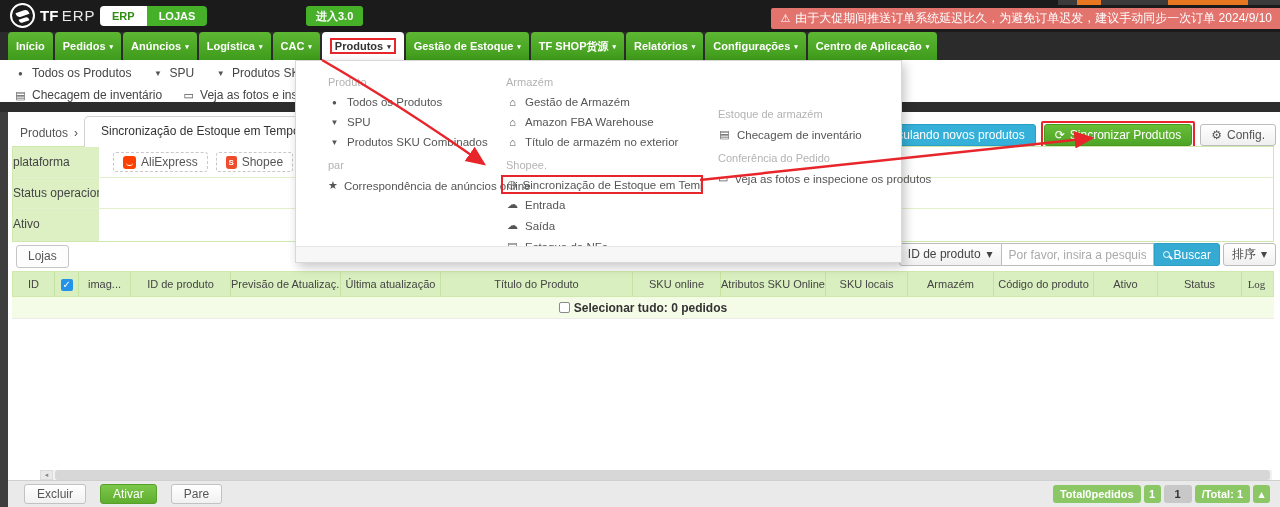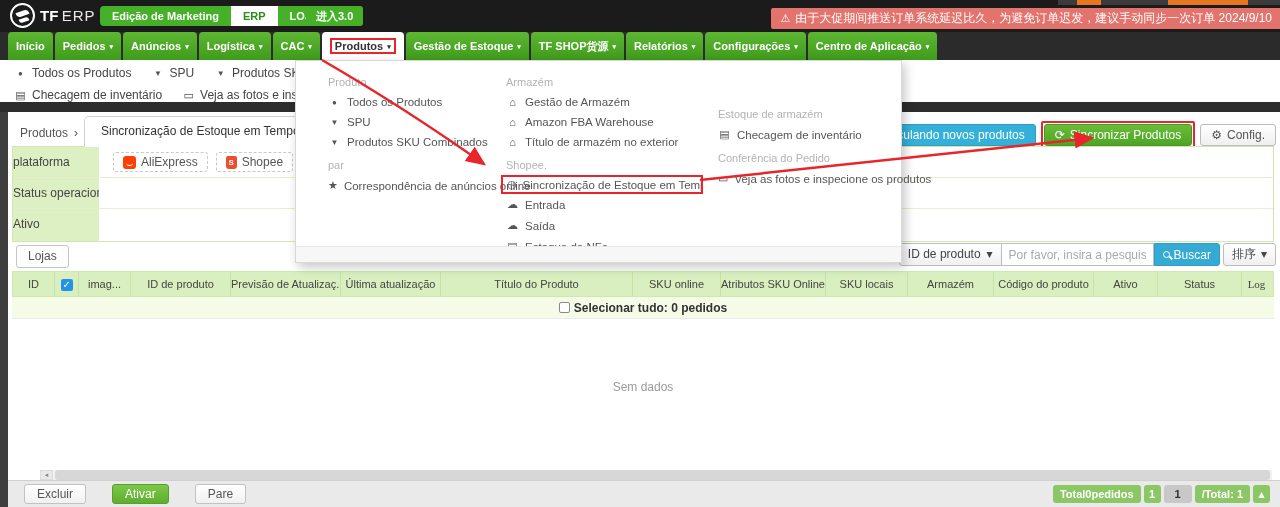--- a/index.html
+++ b/index.html
@@ -99,21 +99,21 @@
   .cb.empty { width:11px; height:11px; border:1px solid #8a8a8a; background:#fff; }
   .selectall { position:absolute; left:4px; top:185px; width:1262px; height:22px; background:#f4fbe7; border-bottom:1px solid #ececec;
                display:flex; align-items:center; justify-content:center; gap:4px; font-size:12px; font-weight:bold; color:#333; }
   .nodata { position:absolute; left:4px; top:268px; width:1262px; text-align:center; color:#9a9a9a; font-size:12px; }
   
   .hscroll-track { position:absolute; left:40px; top:470px; width:1232px; height:10px; background:#f2f2f2; }
   .hscroll-arrow { position:absolute; left:40px; top:470px; width:13px; height:10px; background:#e9e9e9; border:1px solid #dcdcdc;
                    color:#888; font-size:7px; line-height:8px; text-align:center; cursor:pointer; }
   .hscroll-thumb { position:absolute; left:55px; top:470px; width:1215px; height:10px; background:#d7d7d7; border-radius:3px; cursor:pointer; }
   .footer { position:absolute; left:8px; top:480px; width:1272px; height:27px; background:#eaeaea; border-top:1px solid #cfcfcf; }
-  .fbtns { position:absolute; left:16px; top:3px; display:flex; gap:26px; }
+  .fbtns { position:absolute; left:16px; top:3px; display:flex; gap:14px; }
   .fbtn { height:20px; line-height:18px; padding:0 12px; border:1px solid #c2c2c2; border-radius:3px;
           background:linear-gradient(#fff,#f1f1f1); color:#555; font-size:12px; cursor:pointer; }
   .fbtn.green { background:linear-gradient(#7cc84b,#5fae2f); border-color:#57a02a; color:#fff; }
   .pager { position:absolute; right:10px; top:4px; display:flex; gap:3px; align-items:center; height:18px; }
   .pg { height:18px; line-height:18px; font-size:11px; font-weight:bold; border-radius:3px; padding:0 7px; }
   .pg.green { background:#8bc865; color:#fff; cursor:pointer; }
   .pg.gray { background:#c8c8c8; color:#333; width:28px; text-align:center; cursor:text; }
   .pg.sq { width:17px; padding:0; text-align:center; }
   
   .megamenu { position:absolute; left:295px; top:60px; width:607px; height:203px; background:#fff; border:1px solid #d8d8d8;
@@ -135,21 +135,20 @@
 
   <div class="topbar">
     <div class="logo">
       <span class="logo-circle"></span>
       <span>
         <span class="brand-tf">TF</span>
         <span class="brand-erp">ERP</span>
       </span>
     </div>
     <div class="switch-group">
-      <span class="sw">Edição de Marketing</span>
       <span class="sw selected">ERP</span>
       <span class="sw">LOJAS</span>
     </div>
     <span class="enter3">进入3.0</span>
     <div class="topstrip">
       <span class="frag f1"></span>
       <span class="frag f2"></span>
     </div>
     <div class="alert">
       <span class="warn">⚠</span>
@@ -297,21 +296,20 @@
       <div class="th" style="width:64px">Ativo</div>
       <div class="th" style="width:84px">Status</div>
       <div class="th" style="width:29px">Log</div>
     </div>
 
     <div class="selectall">
       <span class="cb empty"></span>
       <span>Selecionar tudo: 0 pedidos</span>
     </div>
 
-    <div class="nodata">Sem dados</div>
   </div>
 
   <div class="hscroll-track"></div>
   <div class="hscroll-arrow">◂</div>
   <div class="hscroll-thumb"></div>
 
   <div class="footer">
     <div class="fbtns">
       <span class="fbtn">Excluir</span>
       <span class="fbtn green">Ativar</span>

